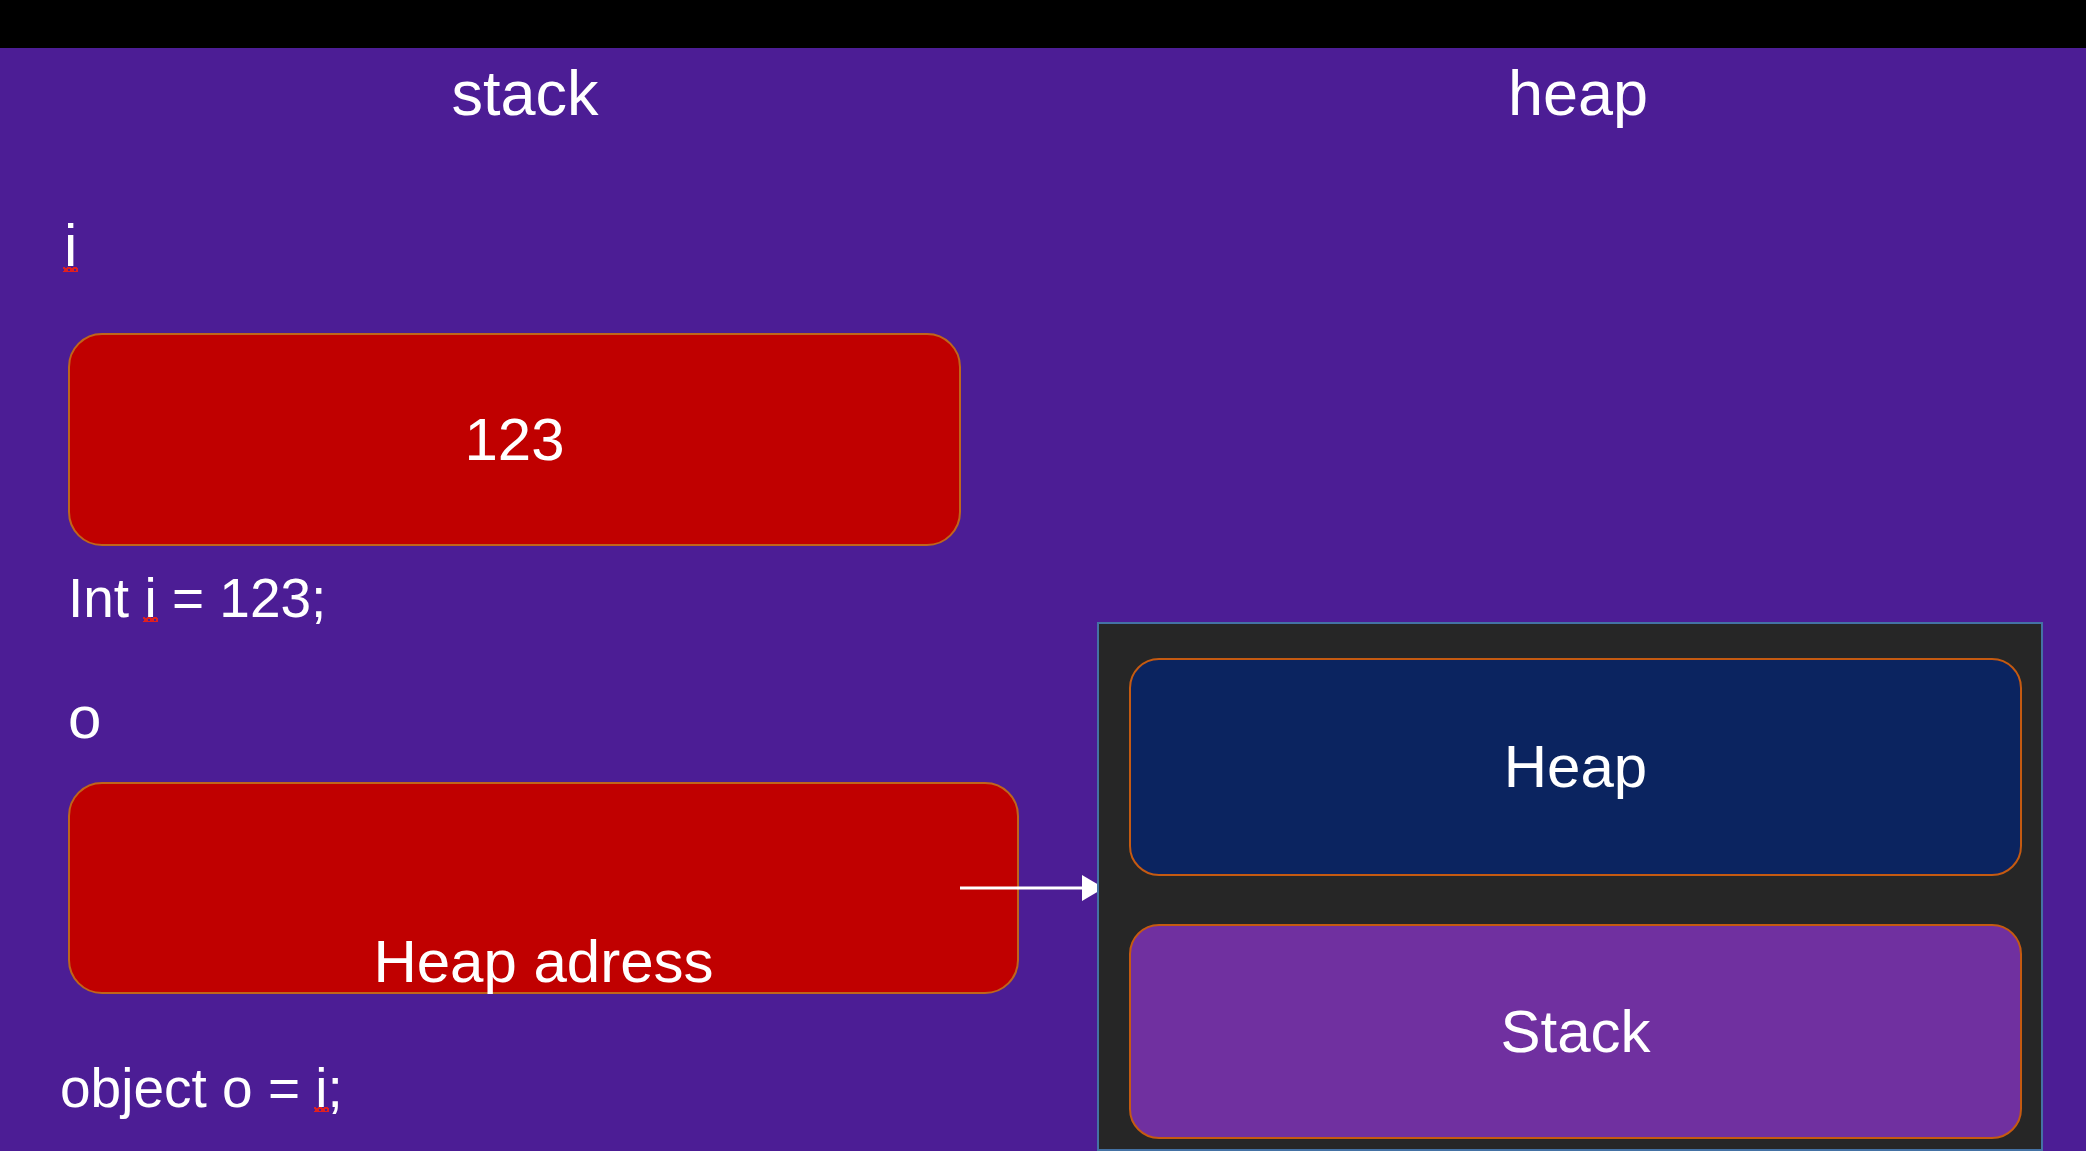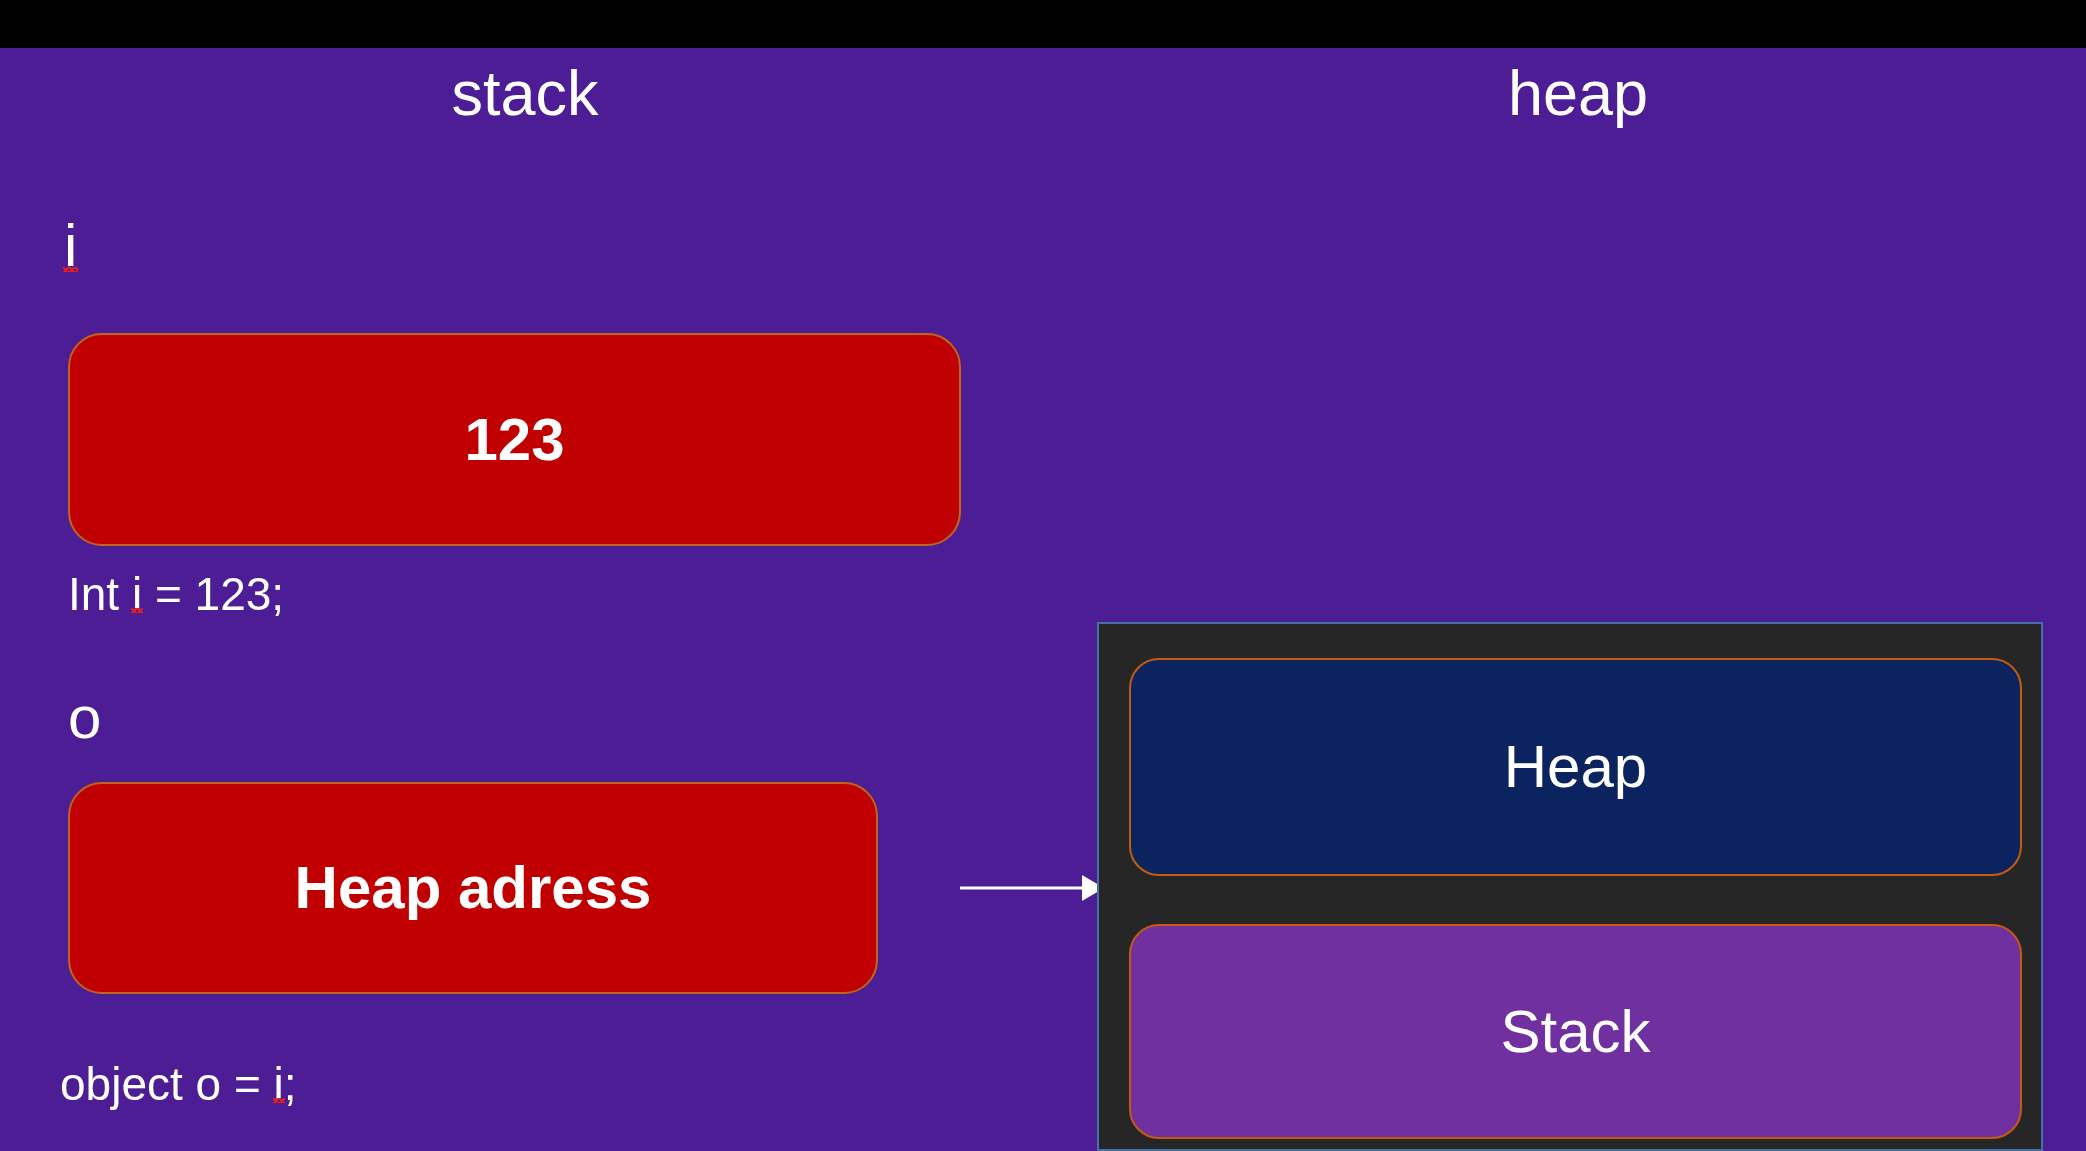--- a/index.html
+++ b/index.html
@@ -51,21 +51,21 @@
     line-height: 1;
     white-space: nowrap;
   }
   #label-i { left: 64px; top: 168px; }
   #label-o { left: 68px; top: 640px; }
 
   
   .code-line {
     position: absolute;
     color: #ffffff;
-    font-size: 46px;
+    font-size: 55px;
     line-height: 1;
     white-space: nowrap;
   }
   #code-int { left: 68px; top: 523px; }
   #code-object { left: 60px; top: 1013px; }
 
   
   .sq {
     position: relative;
     display: inline-block;
@@ -87,39 +87,39 @@
   
   .slot {
     position: absolute;
     background: #C00000;
     border: 2px solid #C0651A;
     border-radius: 34px;
     box-sizing: border-box;
     display: flex;
     align-items: center;
     justify-content: center;
-    font-weight: bold;
   }
   .slot-text {
     color: #ffffff;
     font-size: 60px;
     line-height: 1;
     white-space: nowrap;
   }
   #slot-i {
     left: 68px;
     top: 285px;
     width: 893px;
     height: 213px;
   }
   #slot-o {
     left: 68px;
     top: 734px;
-    width: 810px;
+    width: 951px;
     height: 212px;
+    align-items: flex-end;
   }
 
   
   #pointer-arrow {
     position: absolute;
     left: 958px;
     top: 816px;
     width: 146px;
     height: 48px;
   }

